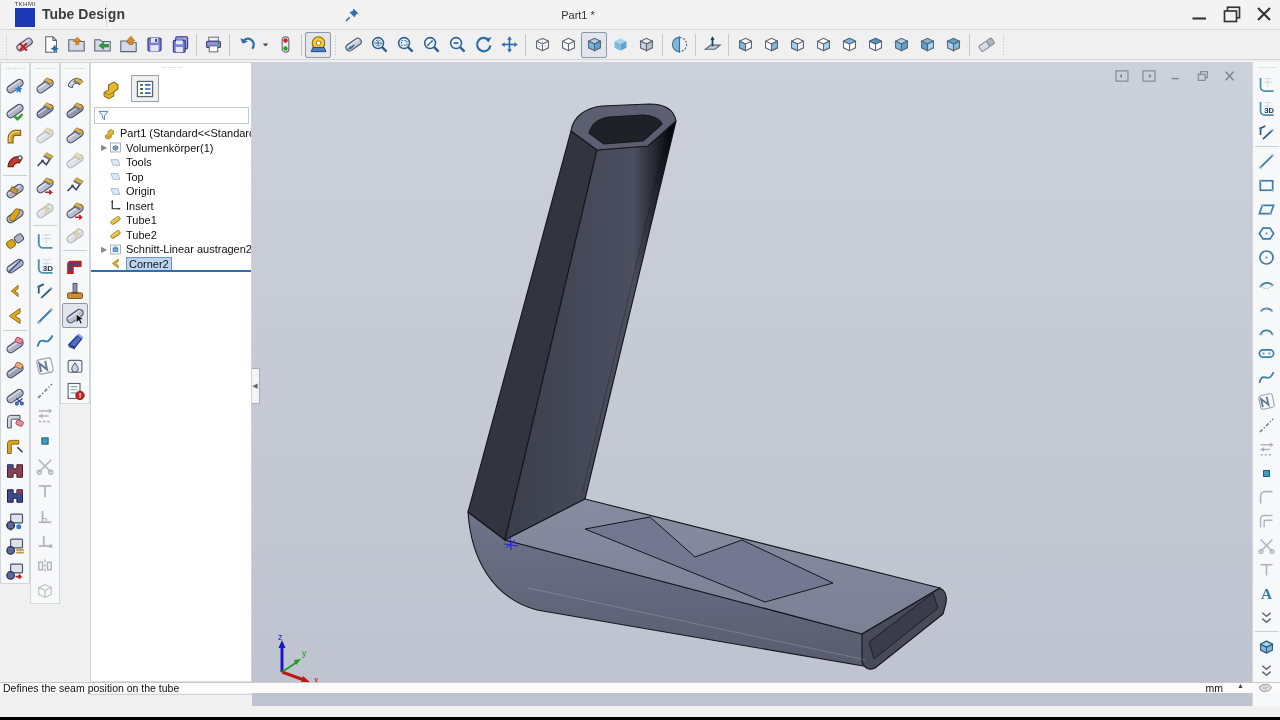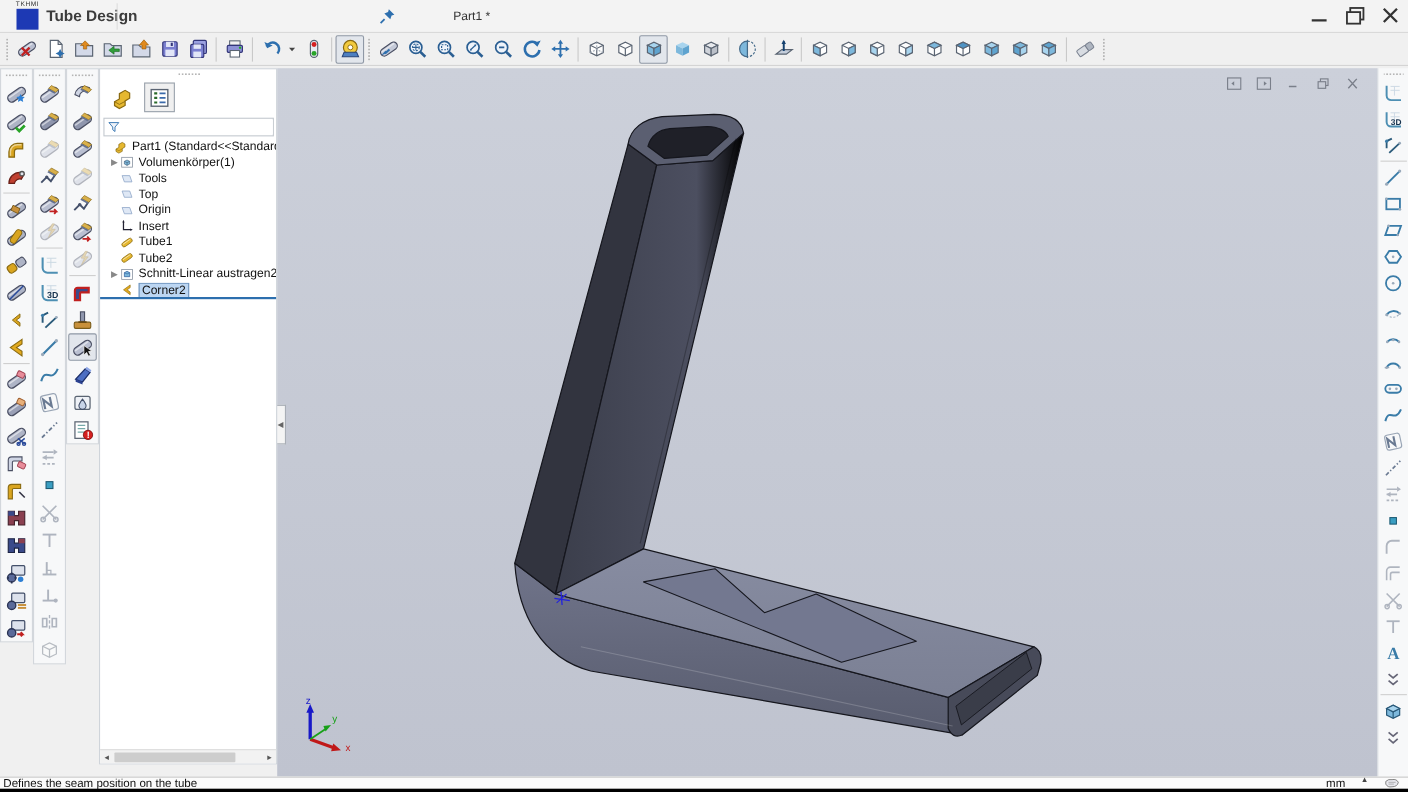--- a/index.html
+++ b/index.html
@@ -9,21 +9,21 @@
   
   #titlebar { position:absolute; left:0; top:0; width:1280px; height:30px; background:#f3f3f3; border-bottom:1px solid #d9d9d9; }
   #logo { position:absolute; left:13px; top:1px; width:24px; height:28px; }
   #logo .tiny { font-size:6px; color:#333; letter-spacing:.5px; text-align:center; }
   #logo .sq { width:20px; height:19px; background:#1d39b4; margin:1px auto 0; }
   #appname { position:absolute; left:42px; top:6px; font-size:14px; font-weight:bold; color:#3c3c3c; }
   #menusep { position:absolute; left:106px; top:3px; width:1px; height:24px; background:#dcdcdc; }
   #menubar { position:absolute; left:110px; top:0; height:30px; display:flex; align-items:center; }
   .menu-item { font-size:11px; color:#1b1b1b; padding:4px 8px; cursor:default; }
   #pin { position:absolute; left:344px; top:7px; width:16px; height:16px; }
-  #doctitle { position:absolute; left:412px; top:9px; width:280px; text-align:left; font-size:11px; color:#333; }
+  #doctitle { position:absolute; left:438px; top:9px; width:280px; text-align:center; font-size:11px; color:#333; }
   #wincontrols { position:absolute; right:4px; top:4px; display:flex; gap:8px; }
   .winbtn { width:24px; height:20px; display:flex; align-items:center; justify-content:center; }
 
   
   #maintoolbar { position:absolute; left:0; top:30px; width:1280px; height:30px; background:#f0f0f0; border-bottom:1px solid #d4d4d4; display:flex; align-items:center; padding-left:2px; }
   .grip { width:5px; height:22px; margin:0 2px; background-image:radial-gradient(#b5b5b5 35%, transparent 36%); background-size:3px 3px; background-repeat:repeat-y; background-position:center; }
   .tbtn { width:26px; height:26px; display:flex; align-items:center; justify-content:center; border:1px solid transparent; border-radius:2px; }
   .tbtn svg { width:19px; height:19px; }
   .tbtn.pressed { background:#e2e6ec; border:1px solid #8f98a5; }
   .tsep { width:7px; height:22px; position:relative; }
@@ -70,21 +70,21 @@
   #splitter { position:absolute; left:-1px; top:306px; width:9px; height:36px; background:#f4f4f4; border:1px solid #a9aeb6; border-left:0; display:flex; align-items:center; justify-content:center; font-size:7px; color:#666; }
   #triad { position:absolute; left:14px; top:570px; }
 
   
   #rcol { position:absolute; right:0; top:62px; width:28px; height:644px; background:#f7f8f9; border-left:1px solid #d3d7dc; display:flex; flex-direction:column; align-items:center; padding-top:2px; overflow:hidden; }
   #rcol .hgrip { width:18px; height:5px; margin:1px 0 2px; background-image:radial-gradient(#b5b5b5 35%, transparent 36%); background-size:3px 3px; background-repeat:repeat-x; background-position:center; }
   #rcol .lbtn { width:24px; height:24px; }
   #rcol .lbtn svg { width:19px; height:19px; }
 
   
-  #statusbar { position:absolute; left:0; top:706px; width:1280px; height:11px; background:#fbfbfb; border-top:1px solid #c9c9c9; font-size:10.5px; color:#111; }
+  #statusbar { position:absolute; left:0; top:682px; width:1280px; height:11px; background:#fbfbfb; border-top:1px solid #c9c9c9; font-size:10.5px; color:#111; }
   #statusmsg { position:absolute; left:3px; top:-1px; }
   #unitbox { position:absolute; right:36px; top:-1px; display:flex; align-items:flex-start; gap:14px; }
   #unitcaret { font-size:7px; color:#444; }
   #statustag { position:absolute; right:8px; top:0px; width:13px; height:10px; }
   #blackbar { position:absolute; left:0; top:717px; width:1280px; height:3px; background:#000; }
 </style>
 </head>
 <body>
 
 <div id="app">

